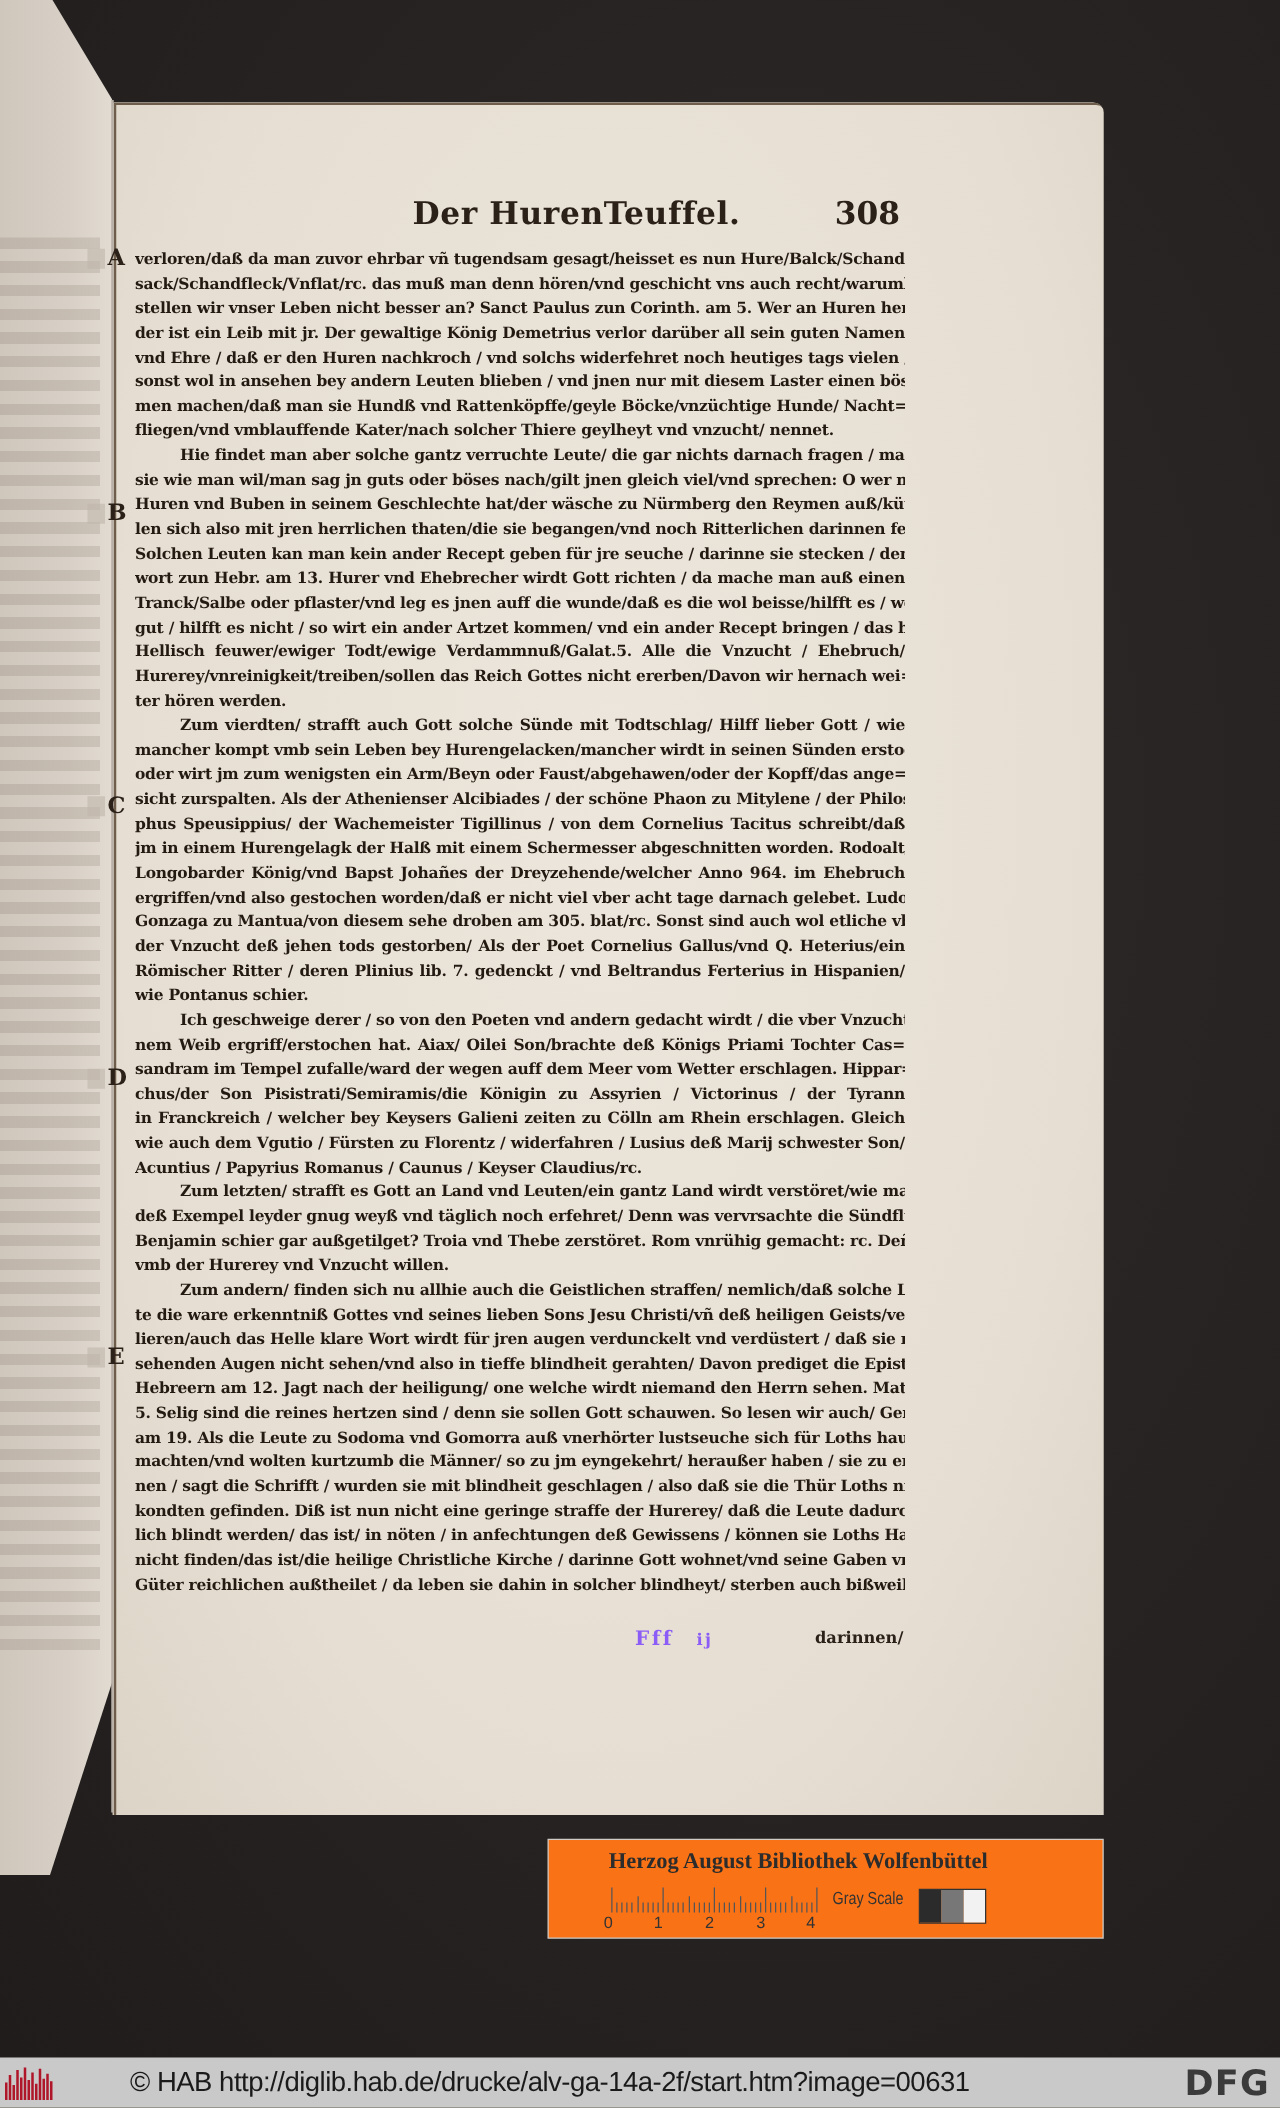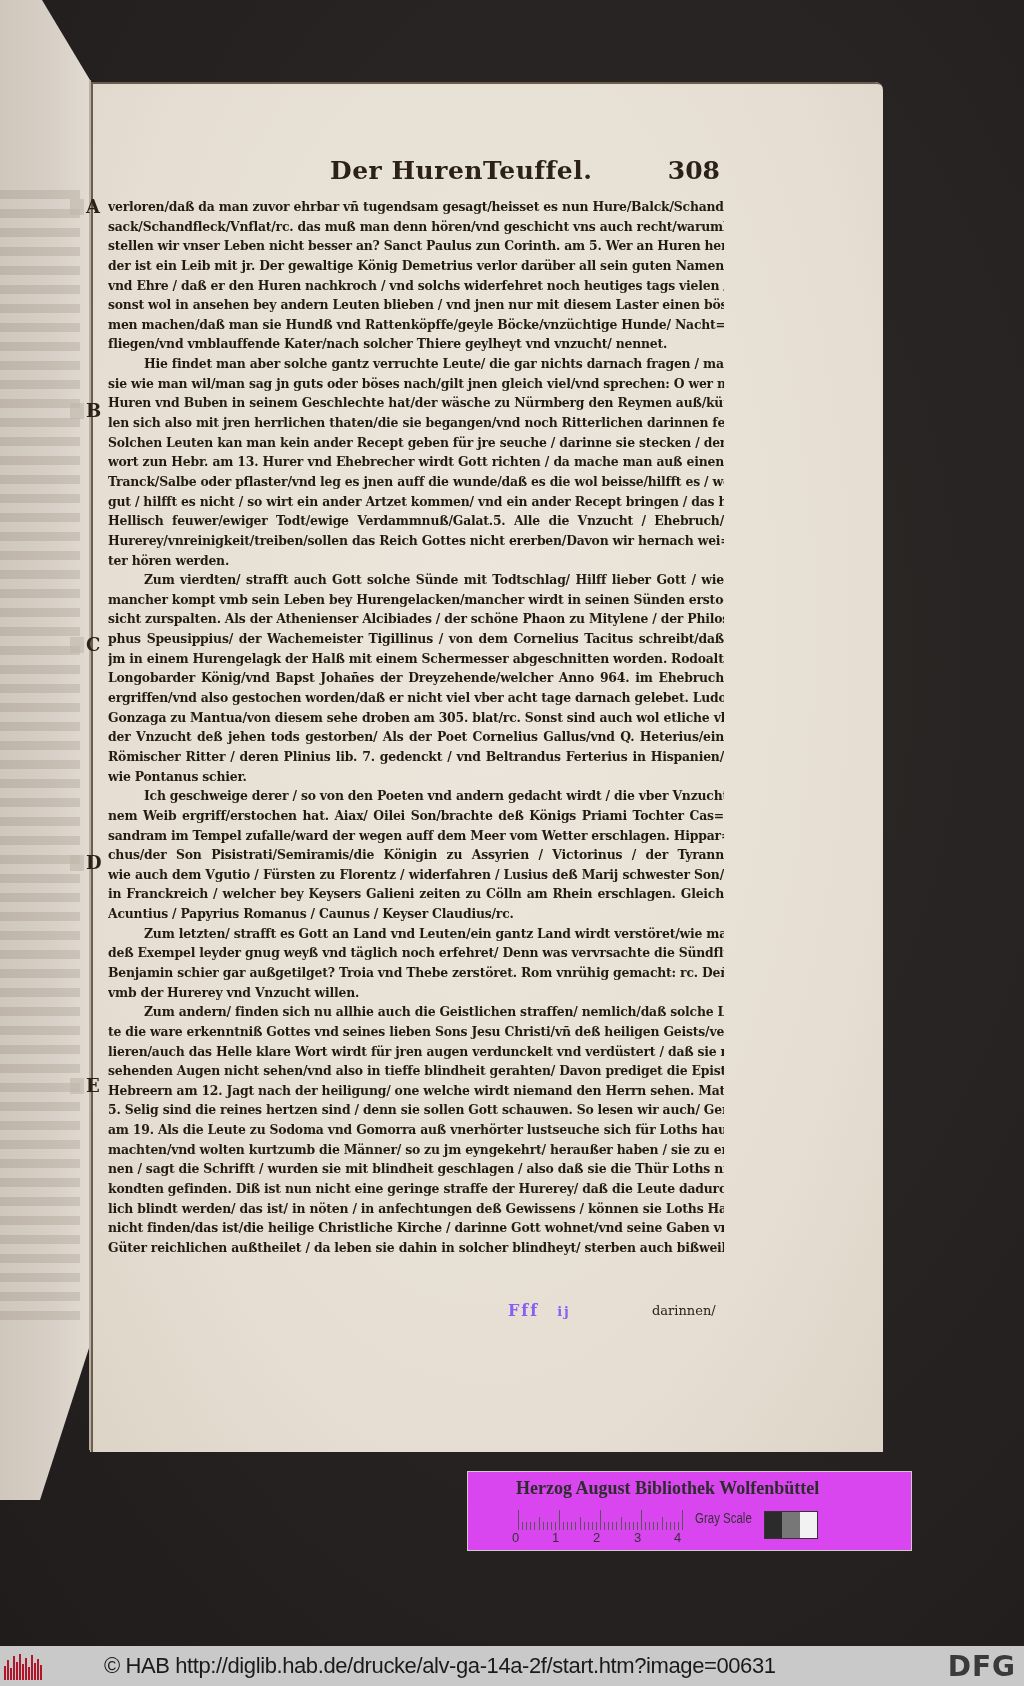--- a/index.html
+++ b/index.html
@@ -68,26 +68,26 @@
       background: #bfb6aa; opacity: .6;
     }
     .footer-sig {
       position: absolute; left: 508px; top: 1301px;
       font-family: "DejaVu Serif", serif; font-weight: bold; font-size: 16px; color: #8b5cf6;
       letter-spacing: 2px;
     }
     .footer-sig .sig-num { margin-left: 18px; font-size: 13px; }
     .catchword {
       position: absolute; left: 652px; top: 1303px;
-      font-family: "DejaVu Serif", serif; font-weight: normal; font-size: 13px; color: #2b2119;
+      font-family: "DejaVu Serif", serif; font-weight: bold; font-size: 13px; color: #2b2119;
     }
     
     .card {
-      position: absolute; left: 468px; top: 1472px; width: 443px; height: 78px;
-      background: #d946ef; box-shadow: 0 0 0 1px #cfcbc6;
+      position: absolute; left: 439px; top: 1472px; width: 443px; height: 78px;
+      background: #f97316; box-shadow: 0 0 0 1px #cfcbc6;
     }
     .card-title {
       position: absolute; left: 48px; top: 6px;
       font-family: "Liberation Serif", serif; font-weight: bold; font-size: 18px; color: #2c2c2c;
       white-space: nowrap;
     }
     .ruler {
       position: absolute; left: 50px; top: 38px; width: 165px; height: 20px;
     }
     .tick { position: absolute; bottom: 0; width: 1px; background: #555; }
@@ -171,35 +171,36 @@
     <div class="line">len sich also mit jren herrlichen thaten/die sie begangen/vnd noch Ritterlichen darinnen fechten/</div>
     <div class="line">Solchen Leuten kan man kein ander Recept geben für jre seuche / darinne sie stecken / denn diese</div>
     <div class="line">wort zun Hebr. am 13. Hurer vnd Ehebrecher wirdt Gott richten / da mache man auß einen</div>
     <div class="line">Tranck/Salbe oder pflaster/vnd leg es jnen auff die wunde/daß es die wol beisse/hilfft es / wol</div>
     <div class="line">gut / hilfft es nicht / so wirt ein ander Artzet kommen/ vnd ein ander Recept bringen / das heißt</div>
     <div class="line">Hellisch feuwer/ewiger Todt/ewige Verdammnuß/Galat.5. Alle die Vnzucht / Ehebruch/</div>
     <div class="line">Hurerey/vnreinigkeit/treiben/sollen das Reich Gottes nicht ererben/Davon wir hernach wei=</div>
     <div class="line short">ter hören werden.</div>
     <div class="line indent">Zum vierdten/ strafft auch Gott solche Sünde mit Todtschlag/ Hilff lieber Gott / wie</div>
     <div class="line">mancher kompt vmb sein Leben bey Hurengelacken/mancher wirdt in seinen Sünden erstochen/</div>
+    <div class="line">oder wirt jm zum wenigsten ein Arm/Beyn oder Faust/abgehawen/oder der Kopff/das ange=</div>
     <div class="line">sicht zurspalten. Als der Athenienser Alcibiades / der schöne Phaon zu Mitylene / der Philoso=</div>
     <div class="line">phus Speusippius/ der Wachemeister Tigillinus / von dem Cornelius Tacitus schreibt/daß</div>
     <div class="line">jm in einem Hurengelagk der Halß mit einem Schermesser abgeschnitten worden. Rodoalt/der</div>
     <div class="line">Longobarder König/vnd Bapst Johañes der Dreyzehende/welcher Anno 964. im Ehebruch</div>
     <div class="line">ergriffen/vnd also gestochen worden/daß er nicht viel vber acht tage darnach gelebet. Ludouicus</div>
     <div class="line">Gonzaga zu Mantua/von diesem sehe droben am 305. blat/rc. Sonst sind auch wol etliche vber</div>
     <div class="line">der Vnzucht deß jehen tods gestorben/ Als der Poet Cornelius Gallus/vnd Q. Heterius/ein</div>
     <div class="line">Römischer Ritter / deren Plinius lib. 7. gedenckt / vnd Beltrandus Ferterius in Hispanien/</div>
     <div class="line short">wie Pontanus schier.</div>
     <div class="line indent">Ich geschweige derer / so von den Poeten vnd andern gedacht wirdt / die vber Vnzucht</div>
     <div class="line">nem Weib ergriff/erstochen hat. Aiax/ Oilei Son/brachte deß Königs Priami Tochter Cas=</div>
     <div class="line">sandram im Tempel zufalle/ward der wegen auff dem Meer vom Wetter erschlagen. Hippar=</div>
     <div class="line">chus/der Son Pisistrati/Semiramis/die Königin zu Assyrien / Victorinus / der Tyrann</div>
+    <div class="line">in Franckreich / welcher bey Keysers Galieni zeiten zu Cölln am Rhein erschlagen. Gleich</div>
     <div class="line">wie auch dem Vgutio / Fürsten zu Florentz / widerfahren / Lusius deß Marij schwester Son/</div>
-    <div class="line">in Franckreich / welcher bey Keysers Galieni zeiten zu Cölln am Rhein erschlagen. Gleich</div>
     <div class="line short">Acuntius / Papyrius Romanus / Caunus / Keyser Claudius/rc.</div>
     <div class="line indent">Zum letzten/ strafft es Gott an Land vnd Leuten/ein gantz Land wirdt verstöret/wie man</div>
     <div class="line">deß Exempel leyder gnug weyß vnd täglich noch erfehret/ Denn was vervrsachte die Sündflut</div>
     <div class="line">Benjamin schier gar außgetilget? Troia vnd Thebe zerstöret. Rom vnrühig gemacht: rc. Deñ</div>
     <div class="line short">vmb der Hurerey vnd Vnzucht willen.</div>
     <div class="line indent">Zum andern/ finden sich nu allhie auch die Geistlichen straffen/ nemlich/daß solche Leu=</div>
     <div class="line">te die ware erkenntniß Gottes vnd seines lieben Sons Jesu Christi/vñ deß heiligen Geists/ver=</div>
     <div class="line">lieren/auch das Helle klare Wort wirdt für jren augen verdunckelt vnd verdüstert / daß sie mit</div>
     <div class="line">sehenden Augen nicht sehen/vnd also in tieffe blindheit gerahten/ Davon prediget die Epistel zun</div>
     <div class="line">Hebreern am 12. Jagt nach der heiligung/ one welche wirdt niemand den Herrn sehen. Matth.</div>

